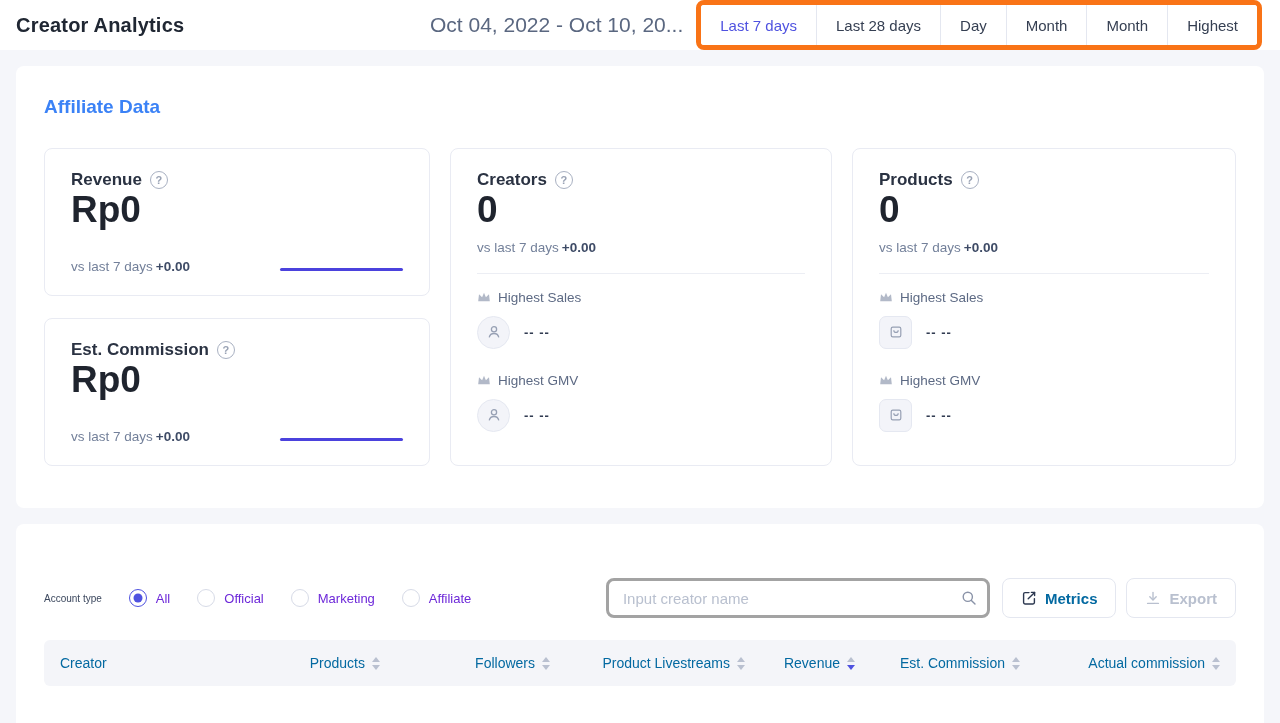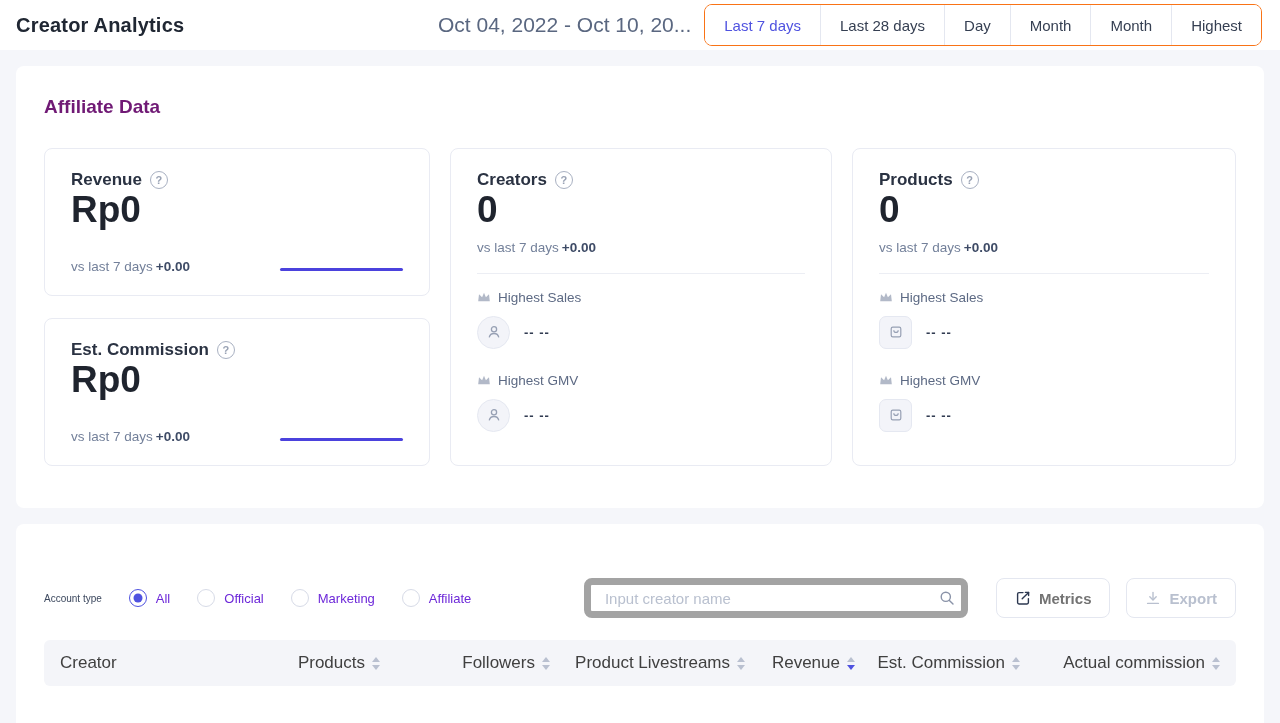--- a/index.html
+++ b/index.html
@@ -6,31 +6,31 @@
   html,body { width:1280px; height:723px; overflow:hidden; }
   body {
     font-family:"Liberation Sans","DejaVu Sans",sans-serif;
     background:#f5f6fa; color:#232a37;
     -webkit-font-smoothing:antialiased;
   }
   
   .topbar { height:50px; background:#fff; display:flex; align-items:center; padding:0 18px 0 16px; }
   .topbar h1 { font-size:20px; font-weight:700; color:#202733; letter-spacing:.2px; }
   .date-range { margin-left:auto; font-size:21px; color:#5a6780; white-space:nowrap; }
-  .period-group { margin-left:13px; display:flex; border:1px solid #f97316; border-radius:8px; overflow:hidden; background:#fff; }
+  .period-group { margin-left:13px; display:flex; border:5px solid #f97316; border-radius:8px; overflow:hidden; background:#fff; }
   .period-btn { height:40px; padding:0 19px; background:#fff; border:none; border-left:1px solid #e4e7f0;
     font-family:inherit; font-size:15px; color:#353f52; cursor:pointer; white-space:nowrap; }
   .period-btn:first-child { border-left:none; }
   .period-btn.active { color:#4f52e0; font-weight:500; }
   
   .main { padding:0 16px; }
   .panel { background:#fff; border-radius:8px; margin-top:16px; padding:30px 28px; }
   .panel.affiliate { height:442px; }
   .panel.topcreators { height:420px; }
-  .section-title { font-size:19px; font-weight:700; color:#701a75; }
+  .section-title { font-size:19px; font-weight:700; color:#3b82f6; }
   
   .cards-grid { margin-top:30px; display:grid; grid-template-columns:386px 382px 384px; column-gap:20px; }
   .cards-col { display:flex; flex-direction:column; gap:22px; }
   .card { border:1px solid #e9ebf3; border-radius:8px; background:#fff; padding:21px 26px; display:flex; flex-direction:column; }
   .card.small { height:148px; }
   .card.tall { height:318px; }
   .card-title-row { display:flex; align-items:center; gap:8px; font-size:17px; font-weight:600; color:#2a3242; }
   .help-icon { width:18px; height:18px; border:1.4px solid #a9b1c2; border-radius:50%; color:#99a2b4;
     font-size:11px; font-weight:600; display:inline-flex; align-items:center; justify-content:center; }
   .card-value { margin-top:0; font-size:37px; font-weight:700; color:#1f242e; line-height:1.1; }
@@ -51,32 +51,32 @@
   
   .controls { margin-top:24px; display:flex; align-items:center; }
   .acct-label { font-size:10px; color:#3c485e; }
   .radio-item { display:flex; align-items:center; gap:9px; margin-left:27px; cursor:pointer; }
   .radio-item .rlabel { font-size:13px; color:#6d28d9; }
   .radio { width:18px; height:18px; border-radius:50%; border:1.6px solid #d7dbe7; background:#fff; position:relative; }
   .radio.checked { border:1.8px solid #4f52e0; }
   .radio.checked::after { content:""; position:absolute; left:50%; top:50%; transform:translate(-50%,-50%);
     width:9px; height:9px; border-radius:50%; background:#4f52e0; }
   .search-box { margin-left:auto; position:relative; width:384px; }
-  .search-box input { width:100%; height:40px; border:7px solid #a3a3a3; border-radius:8px; padding:0 40px 0 14px;
+  .search-box input { width:100%; height:40px; border:3px solid #a3a3a3; border-radius:8px; padding:0 40px 0 14px;
     font-family:inherit; font-size:15px; color:#2b3547; outline:none; }
   .search-box input::placeholder { color:#b9c0cf; }
   .search-box svg { position:absolute; right:13px; top:12px; }
   .btn { height:40px; display:inline-flex; align-items:center; gap:8px; padding:0 18px; background:#fff;
     border:1px solid #e4e7f0; border-radius:8px; font-family:inherit; font-size:15px; cursor:pointer; }
-  .btn.metrics { margin-left:28px; color:#737373; font-weight:700; }
-  .btn.export { margin-left:16px; color:#b9c0cf; font-weight:700; cursor:default; }
+  .btn.metrics { margin-left:12px; color:#0369a1; font-weight:700; }
+  .btn.export { margin-left:10px; color:#b9c0cf; font-weight:700; cursor:default; }
   
   .thead { margin-top:22px; display:grid; grid-template-columns:182px 170px 170px 195px 110px 165px 200px;
     height:46px; background:#f4f5f9; border-radius:6px; align-items:center; }
-  .th { padding:0 16px; font-size:17px; color:#404040; display:flex; align-items:center; gap:7px;
+  .th { padding:0 16px; font-size:14px; color:#0369a1; display:flex; align-items:center; gap:7px;
     justify-content:flex-end; white-space:nowrap; }
   .th.first { justify-content:flex-start; }
   .sort { display:inline-flex; flex-direction:column; gap:3px; }
   .caret-up { width:0; height:0; border-left:4px solid transparent; border-right:4px solid transparent; border-bottom:5px solid #b9c0d0; }
   .caret-down { width:0; height:0; border-left:4px solid transparent; border-right:4px solid transparent; border-top:5px solid #b9c0d0; }
   .caret-down.active { border-top-color:#4f52e0; }
 </style>
 </head>
 <body>
 

